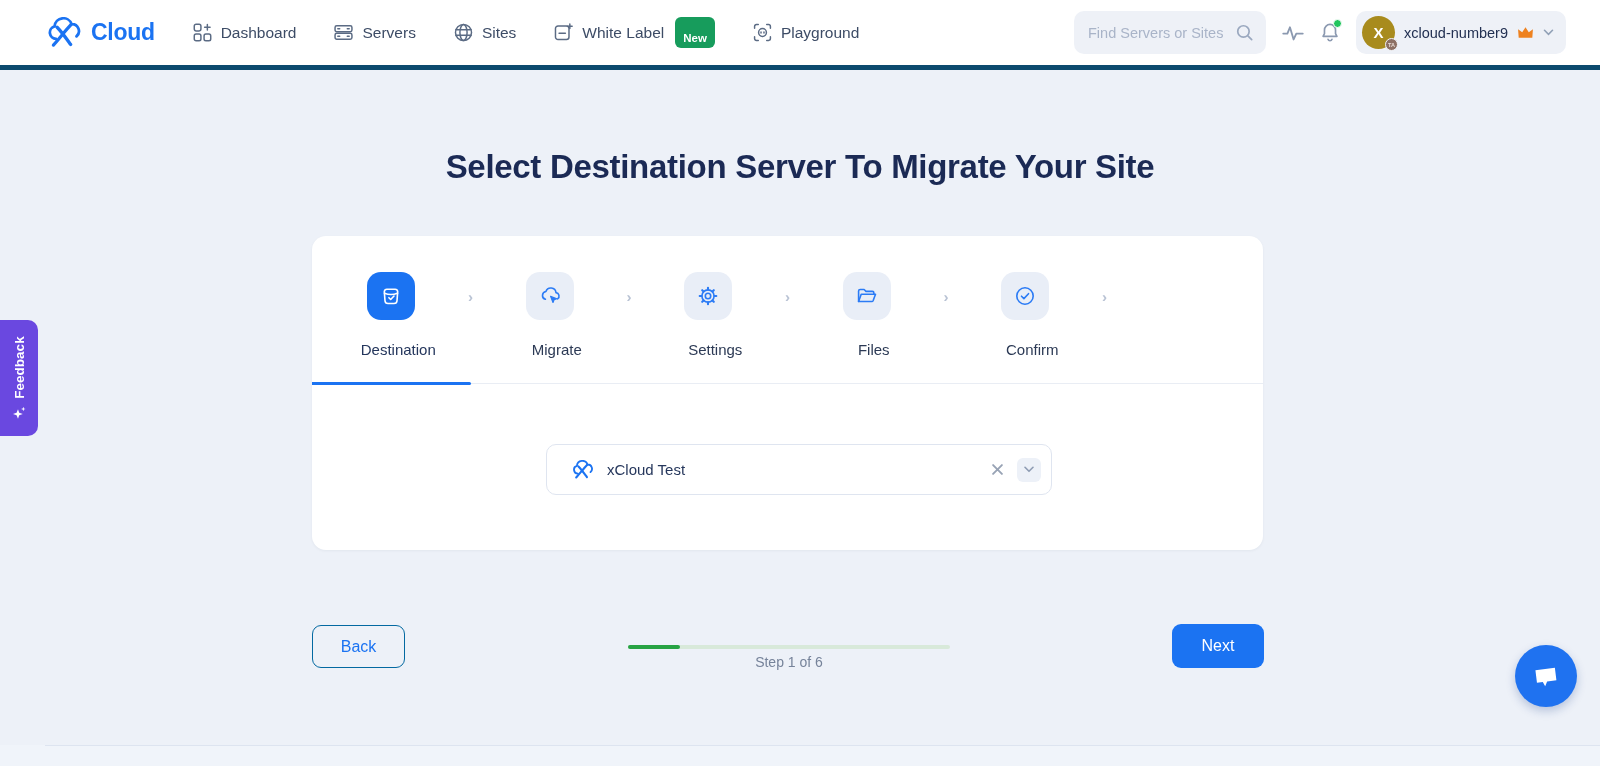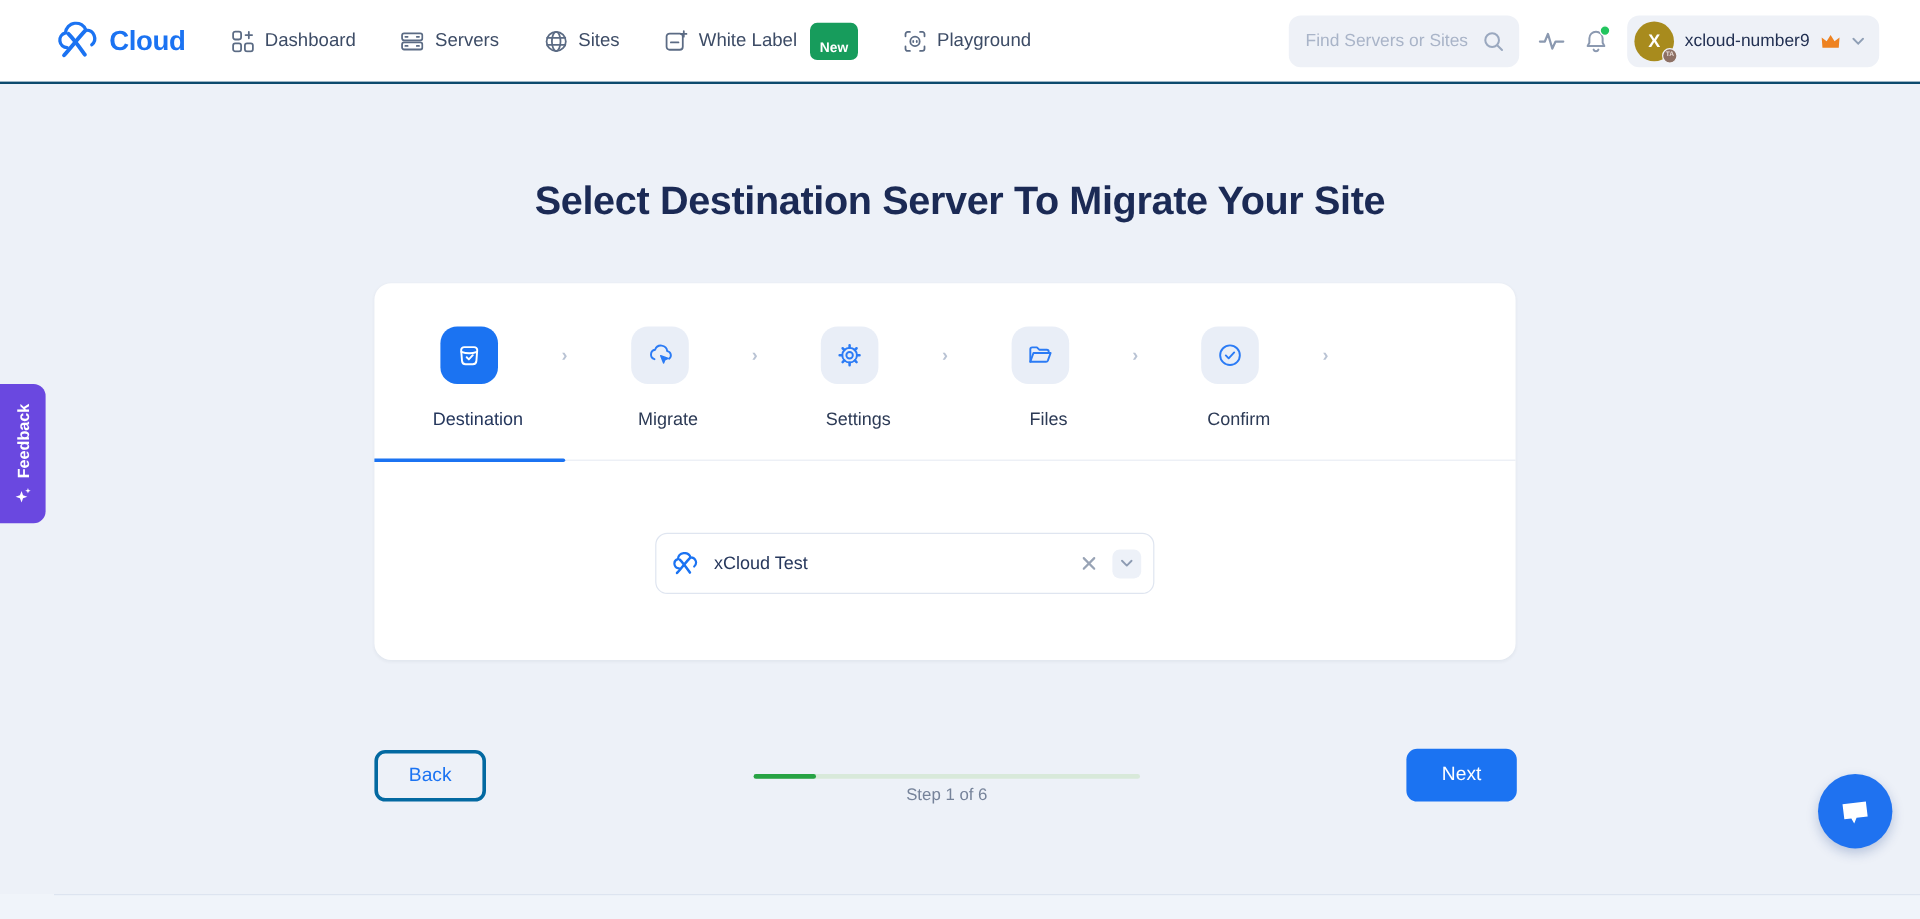--- a/index.html
+++ b/index.html
@@ -9,21 +9,21 @@
     background:#edf1f8;
     position:relative;
     overflow:hidden;
     color:#2c3a55;
   }
   svg { display:block; }
 
   
   .header {
     position:absolute; top:0; left:0; width:1600px; height:70px;
-    background:#ffffff; border-bottom:2px solid #0c4a6e;
+    background:#ffffff; border-bottom:5px solid #0c4a6e;
     display:flex; align-items:center; padding:0 34px 0 45px;
   }
   .brand { display:flex; align-items:center; gap:4px; cursor:pointer; }
   .brand-name { color:#1b73f2; font-size:23px; font-weight:bold; letter-spacing:-0.3px; }
   .nav { display:flex; align-items:center; gap:38px; margin-left:38px; }
   .nav-item { display:flex; align-items:center; gap:9px; cursor:pointer; }
   .nav-item .nav-label { font-size:15.5px; color:#3d4c66; }
   .nav-item svg { stroke:#5b6b84; fill:none; stroke-width:1.4; stroke-linecap:round; stroke-linejoin:round; }
   .new-badge {
     background:#179c5c; color:#fff; font-size:11.5px; font-weight:bold;
@@ -97,37 +97,37 @@
   .step-chevron {
     position:absolute; top:52px; color:#b9c3d4; font-size:15px; font-weight:bold;
     transform:translateX(-50%);
   }
   .active-underline {
     position:absolute; left:0; bottom:-2px; width:158.5px; height:3px;
     background:#1b73f2; border-radius:0 2px 2px 0;
   }
   
   .server-select {
-    position:absolute; left:234px; top:208px; width:416px; height:51px;
+    position:absolute; left:234px; top:208px; width:506px; height:51px;
     background:#fff; border:1px solid #dfe5f0; border-radius:10px;
-    display:flex; align-items:center; padding:0 10px 0 12px; cursor:pointer;
+    display:flex; align-items:center; padding:0 10px 0 24px; cursor:pointer;
   }
   .server-select .select-value { font-size:15px; color:#26375c; margin-left:10px; flex:1; }
   .clear-btn { display:flex; padding:4px; cursor:pointer; }
   .clear-btn svg { stroke:#98a3b5; stroke-width:1.7; stroke-linecap:round; }
   .dropdown-btn {
     width:24px; height:24px; margin-left:10px; border-radius:6px; background:#edf1f8;
     display:flex; align-items:center; justify-content:center; cursor:pointer;
   }
   .dropdown-btn svg { stroke:#8e9cb3; fill:none; stroke-width:1.6; stroke-linecap:round; stroke-linejoin:round; }
 
   
   .back-button {
     position:absolute; left:312px; top:625px; width:93px; height:43px;
-    background:transparent; border:3px solid #0369a1; border-radius:9px;
+    background:transparent; border:1px solid #0369a1; border-radius:9px;
     color:#1b73f2; font-size:16px; font-family:"Liberation Sans", sans-serif; cursor:pointer;
   }
   .next-button {
     position:absolute; left:1172px; top:624px; width:92px; height:44px;
     background:#1b73f2; border:none; border-radius:9px;
     color:#fff; font-size:16px; font-weight:500; font-family:"Liberation Sans", sans-serif; cursor:pointer;
   }
   .progress-track {
     position:absolute; left:628px; top:645px; width:322px; height:4px;
     background:#d8e9da; border-radius:3px;

